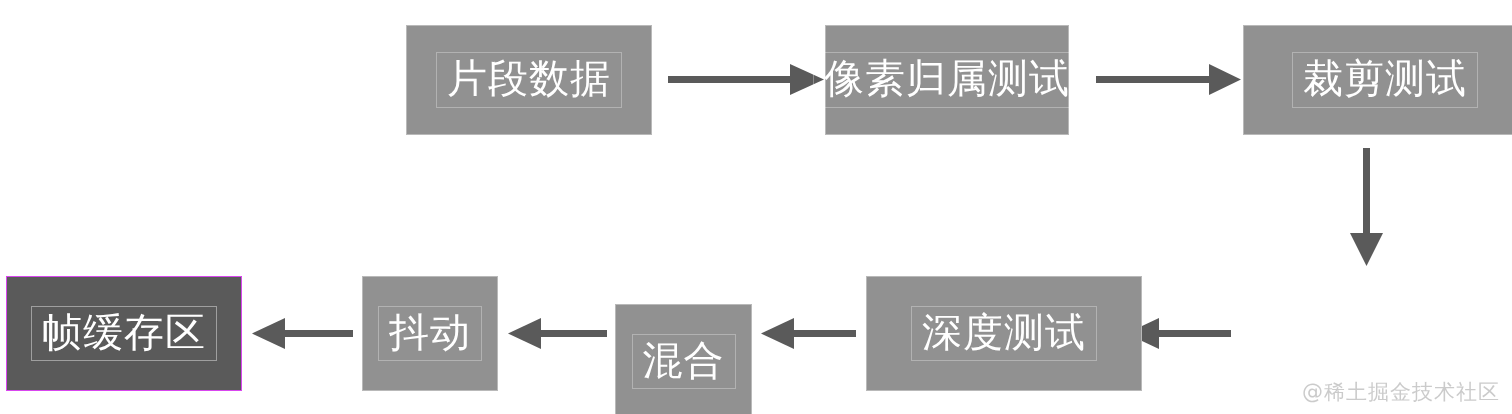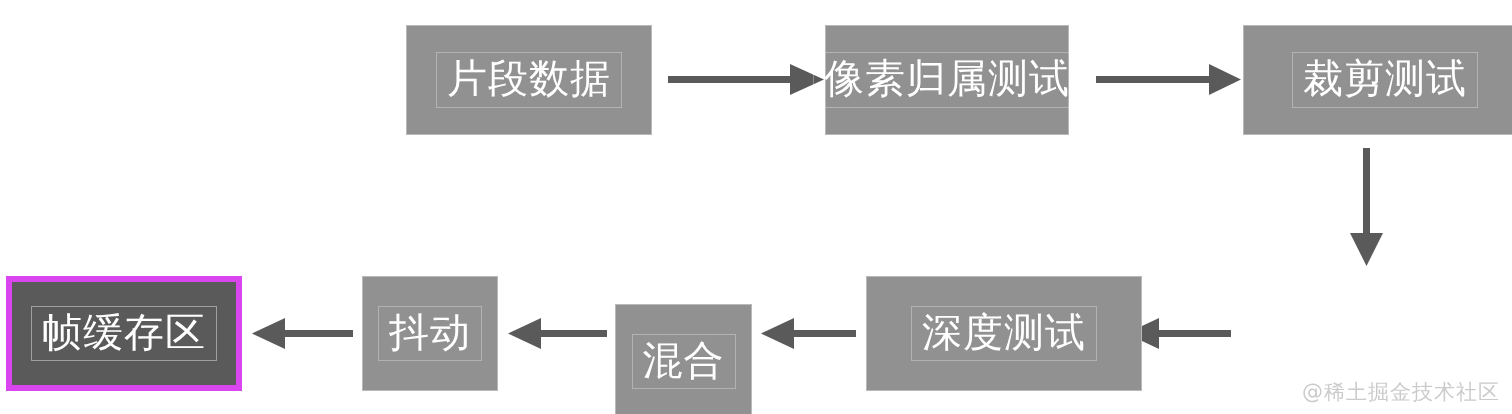--- a/index.html
+++ b/index.html
@@ -28,21 +28,21 @@
     position: absolute;
     box-sizing: border-box;
     display: flex;
     align-items: center;
     justify-content: center;
     background: #919191;
     border: 1px solid #b9b9b9;
   }
   .node.dark {
     background: #5a5a5a;
-    border: 6px solid #d946ef;
+    border: 1px solid #d946ef;
   }
   .node-label {
     display: inline-block;
     color: #ffffff;
     font-size: 40px;
     line-height: 1.18;
     letter-spacing: 1px;
     padding: 2px 10px 4px 10px;
     border: 1px solid rgba(255,255,255,0.30);
     white-space: nowrap;

